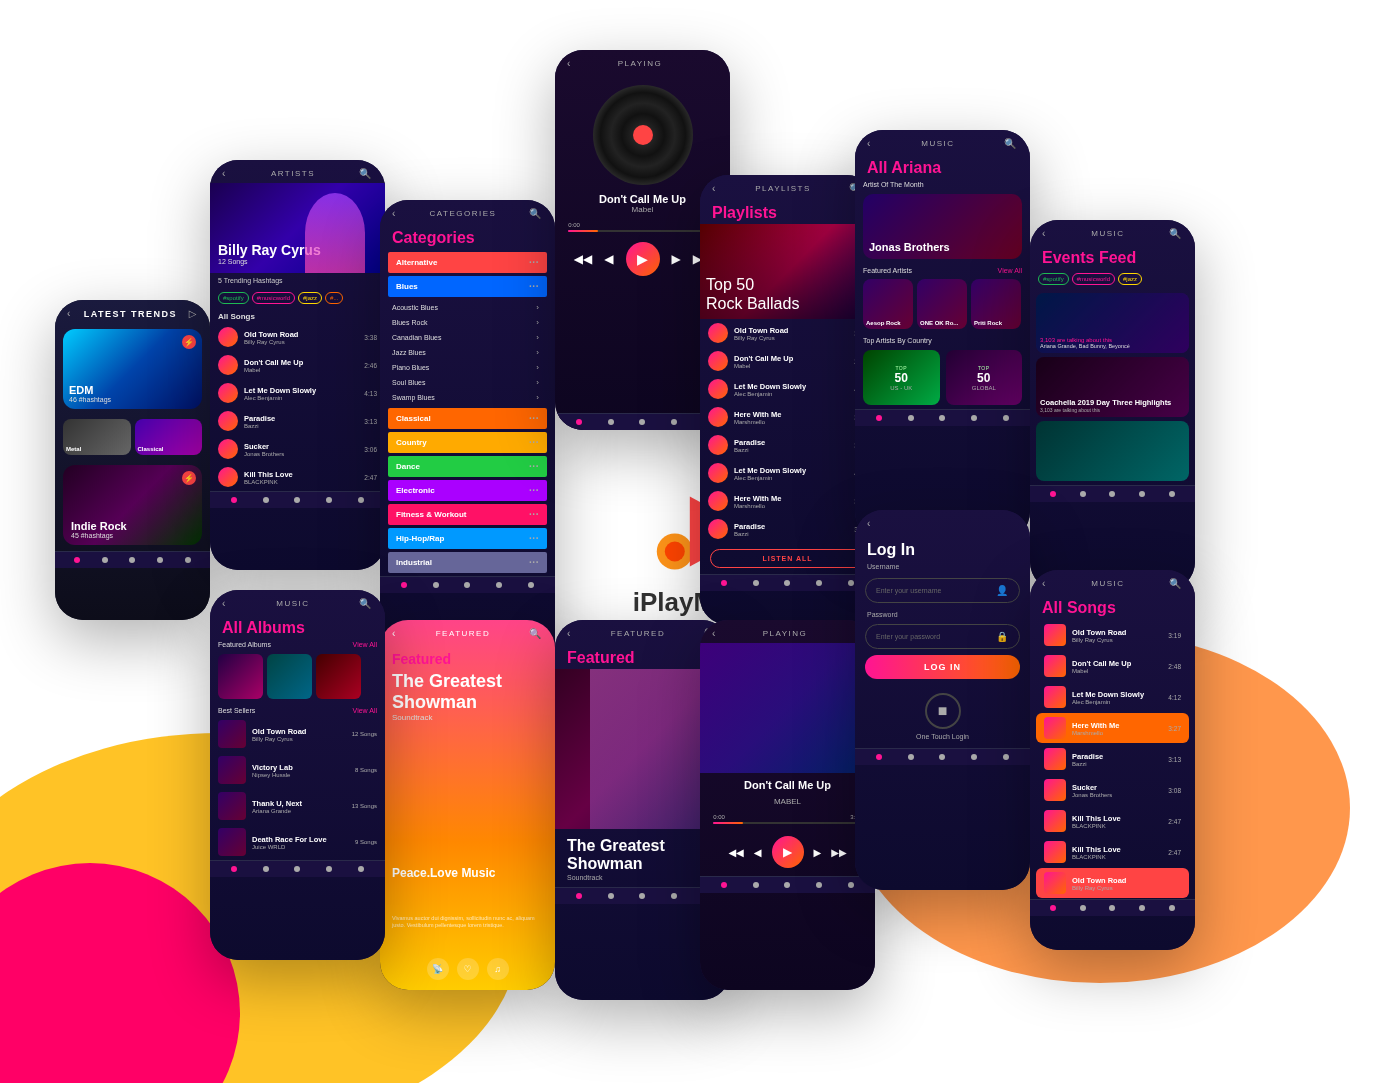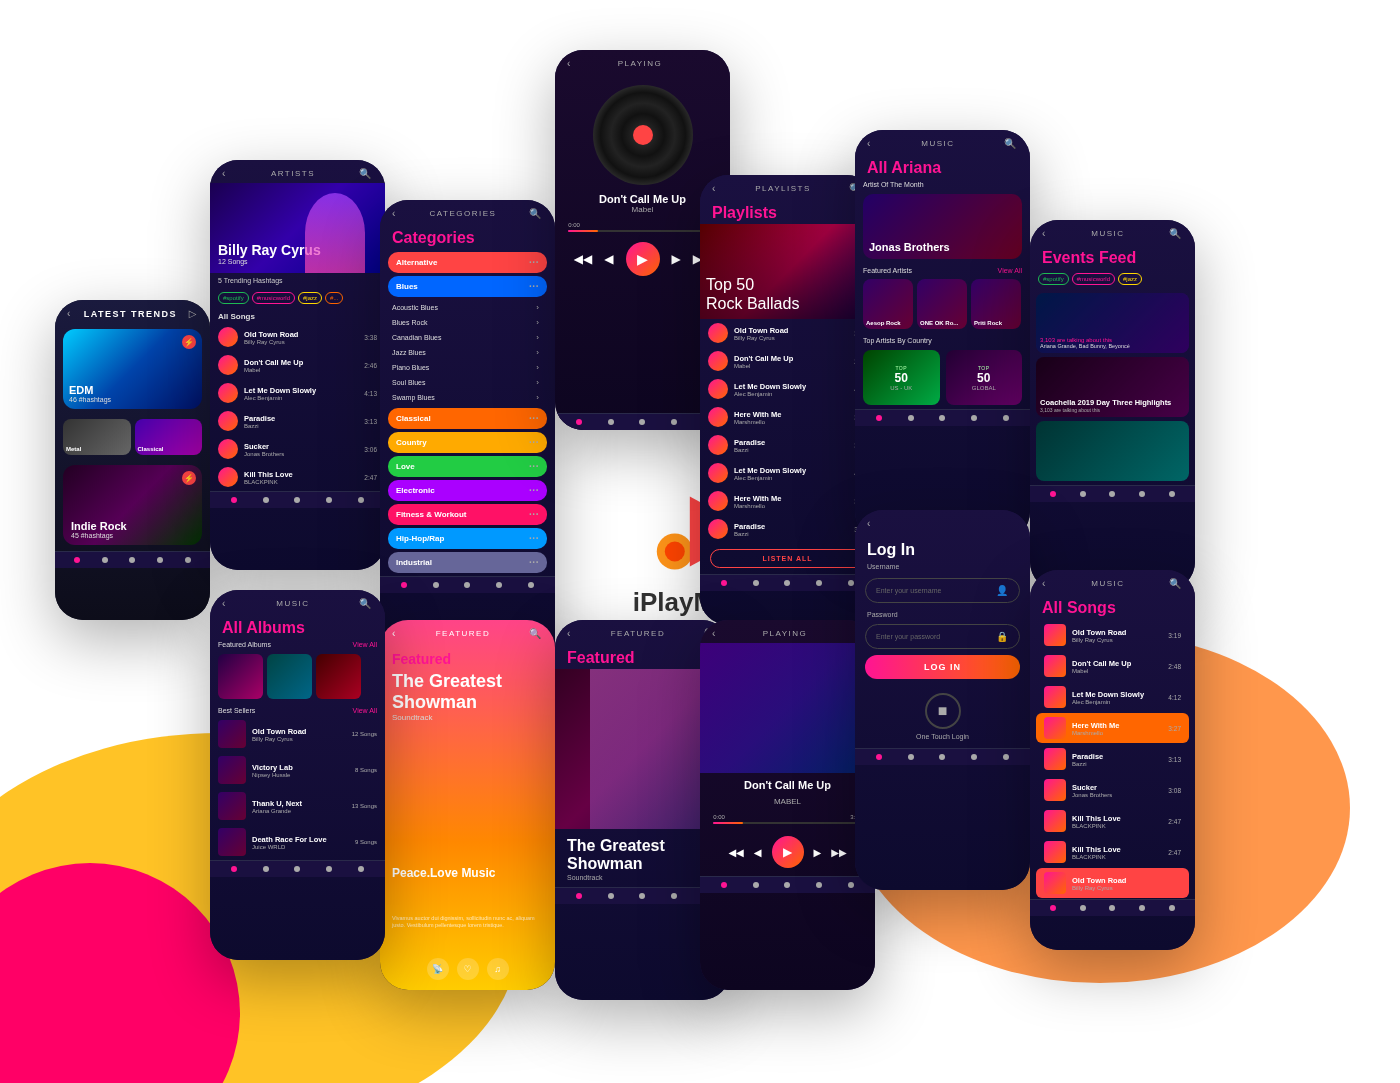--- a/index.html
+++ b/index.html
@@ -352,21 +352,21 @@
       flex-shrink: 0;
     }
     .song-info { flex: 1; }
     .song-title { font-size: 7.5px; color: #fff; font-weight: 600; }
     .song-artist { font-size: 6px; color: #aaa; }
     .song-duration { font-size: 6.5px; color: #aaa; }
 
     
     .cat-item {
       margin: 3px 8px;
-      border-radius: 10px;
+      border-radius: 2px;
       padding: 5px 8px;
       display: flex;
       align-items: center;
       justify-content: space-between;
     }
     .cat-item span { font-size: 8px; color: #fff; font-weight: 600; }
     .cat-item .dots { color: #aaa; font-size: 10px; }
     .cat-alt { background: #FF4444; }
     .cat-blues { background: #0066FF; }
     .cat-classical { background: #FF6600; }
@@ -1009,21 +1009,21 @@
       </div>
     <div class="cat-item cat-classical">
         <span>Classical</span>
         <span class="dots">···</span>
       </div>
     <div class="cat-item cat-country">
         <span>Country</span>
         <span class="dots">···</span>
       </div>
     <div class="cat-item cat-dance">
-        <span>Love</span>
+        <span>Dance</span>
         <span class="dots">···</span>
       </div>
     <div class="cat-item cat-electronic">
         <span>Electronic</span>
         <span class="dots">···</span>
       </div>
     <div class="cat-item cat-fitness">
         <span>Fitness &amp; Workout</span>
         <span class="dots">···</span>
       </div>

